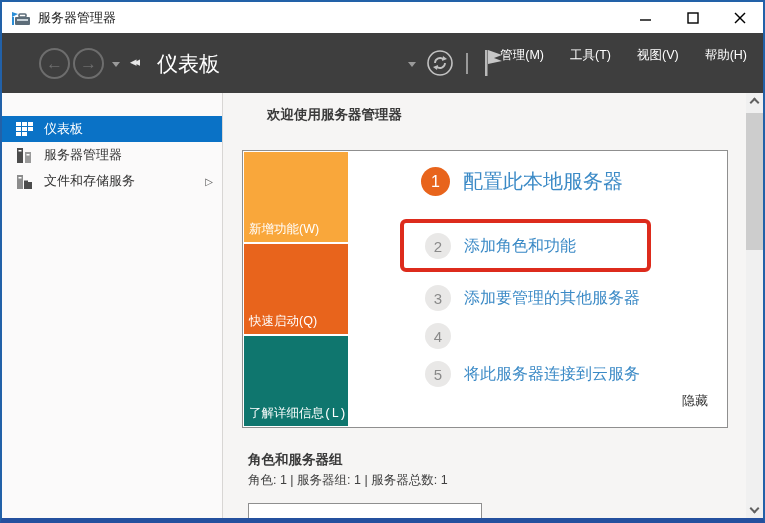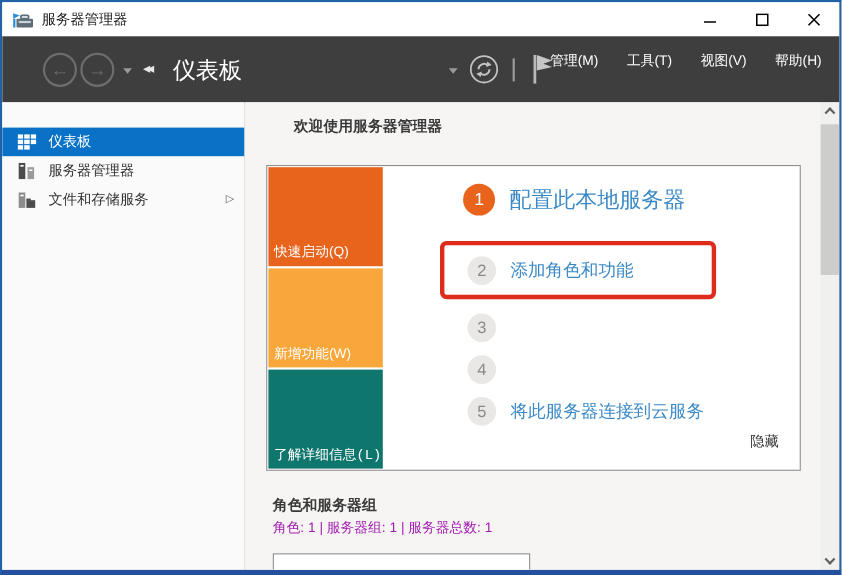--- a/index.html
+++ b/index.html
@@ -45,21 +45,21 @@
   .step { position:absolute; display:flex; align-items:center; gap:13px; cursor:pointer; }
   .step-circle { width:26px; height:26px; border-radius:50%; background:#e9e8e7; color:#8a8a8a;
     font-size:15px; display:flex; align-items:center; justify-content:center; flex:none; }
   .step-label { font-size:16px; color:#3b8ac6; white-space:nowrap; }
   .step.primary .step-circle { width:29px; height:29px; background:#e8641c; color:#fff; font-size:16px; }
   .step.primary .step-label { font-size:20px; }
   .red-box { position:absolute; left:157px; top:68px; width:251px; height:53px;
     border:4px solid #dd2b1c; border-radius:6px; pointer-events:none; }
   .hide-link { position:absolute; right:19px; bottom:17px; font-size:13px; color:#333; cursor:pointer; }
   .roles-h { position:absolute; left:25px; top:358px; font-size:13.5px; font-weight:bold; color:#3a3a3a; }
-  .roles-sum { position:absolute; left:25px; top:379px; font-size:12.5px; color:#a21caf; }
+  .roles-sum { position:absolute; left:25px; top:379px; font-size:12.5px; color:#404040; }
   .partial-tile { position:absolute; left:25px; top:410px; width:234px; height:40px; background:#fff; border:1px solid #8f8f8f; }
   
   .scrollbar { width:17px; background:#f0f0f0; position:relative; }
   .chev { position:absolute; left:5px; width:7px; height:7px; border-left:2px solid #606060; border-bottom:2px solid #606060; }
   .chev.up { top:6px; transform:rotate(135deg); }
   .chev.down { bottom:6px; transform:rotate(-45deg); }
   .thumb { position:absolute; left:0; top:20px; width:17px; height:137px; background:#cdcdcd; }
 </style>
 </head>
 <body>
@@ -157,41 +157,42 @@
         <span class="sub-arrow">▷</span>
       </div>
     </div>
     <div class="side-divider"></div>
 
     <div class="content">
       <div class="welcome-h">欢迎使用服务器管理器</div>
 
       <div class="tile">
         <div class="qs-col">
+          <div class="qs-block" style="background:#f9a73b;">
+            <span class="qs-label">新增功能(W)</span>
+          </div>
           <div class="qs-block" style="background:#e8641c;">
             <span class="qs-label">快速启动(Q)</span>
-          </div>
-          <div class="qs-block" style="background:#f9a73b;">
-            <span class="qs-label">新增功能(W)</span>
           </div>
           <div class="qs-block" style="background:#0f766e;font-family:Liberation Mono, monospace;">
             <span class="qs-label">了解详细信息(L)</span>
           </div>
         </div>
 
         <div class="step primary" style="left:178px; top:16px;">
           <div class="step-circle">1</div>
           <span class="step-label">配置此本地服务器</span>
         </div>
         <div class="step" style="left:182px; top:82px;">
           <div class="step-circle">2</div>
           <span class="step-label">添加角色和功能</span>
         </div>
         <div class="step" style="left:182px; top:134px;">
           <div class="step-circle">3</div>
+          <span class="step-label">添加要管理的其他服务器</span>
         </div>
         <div class="step" style="left:182px; top:172px;">
           <div class="step-circle">4</div>
         </div>
         <div class="step" style="left:182px; top:210px;">
           <div class="step-circle">5</div>
           <span class="step-label">将此服务器连接到云服务</span>
         </div>
 
         <div class="red-box"></div>

